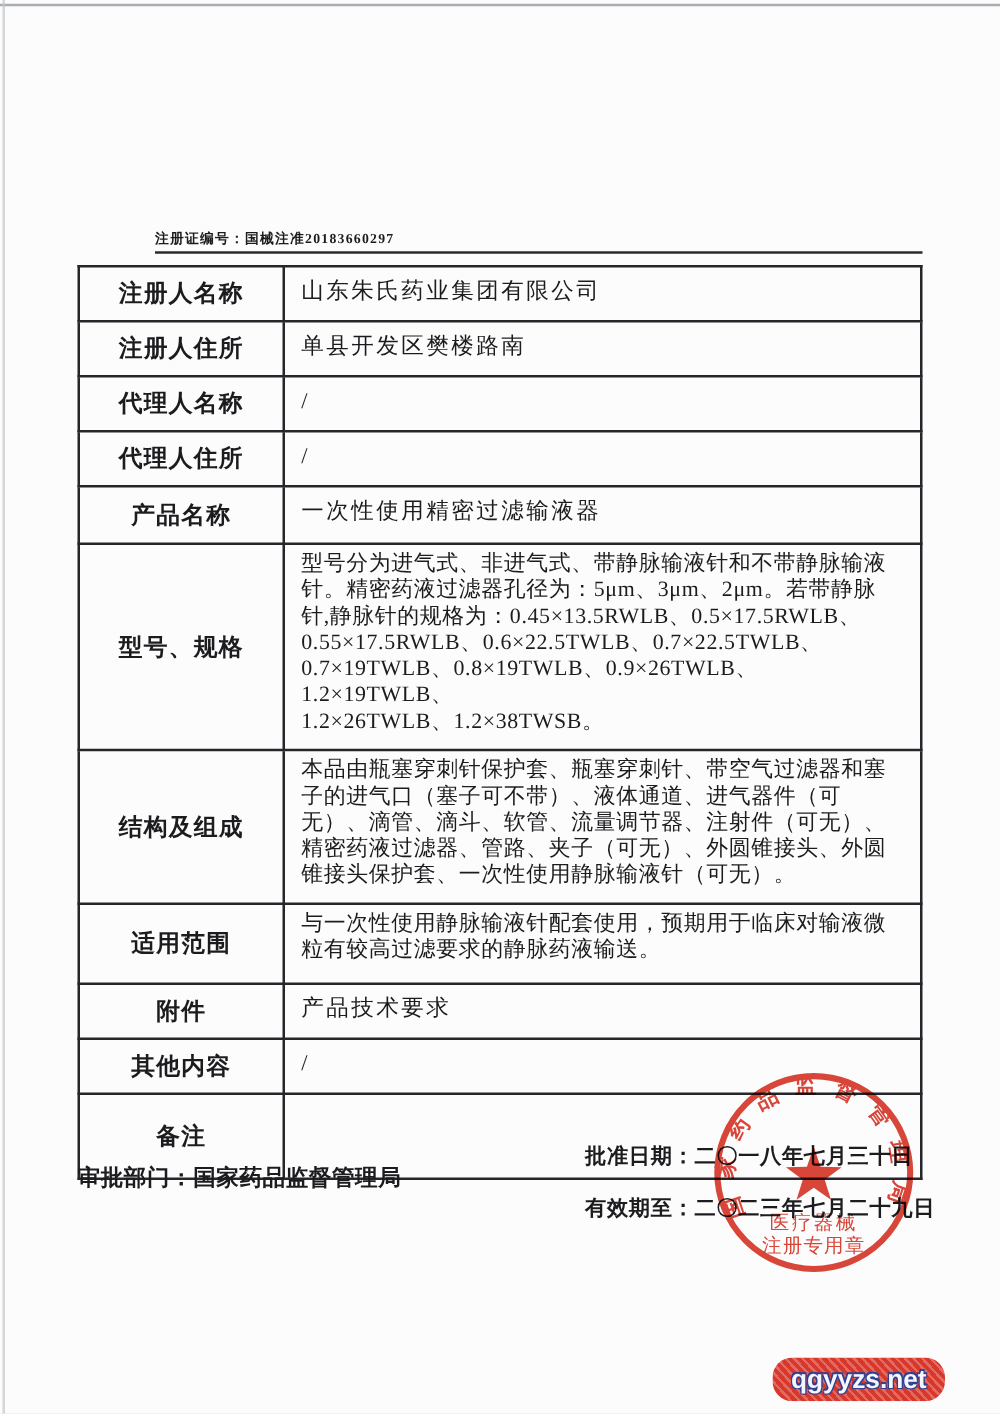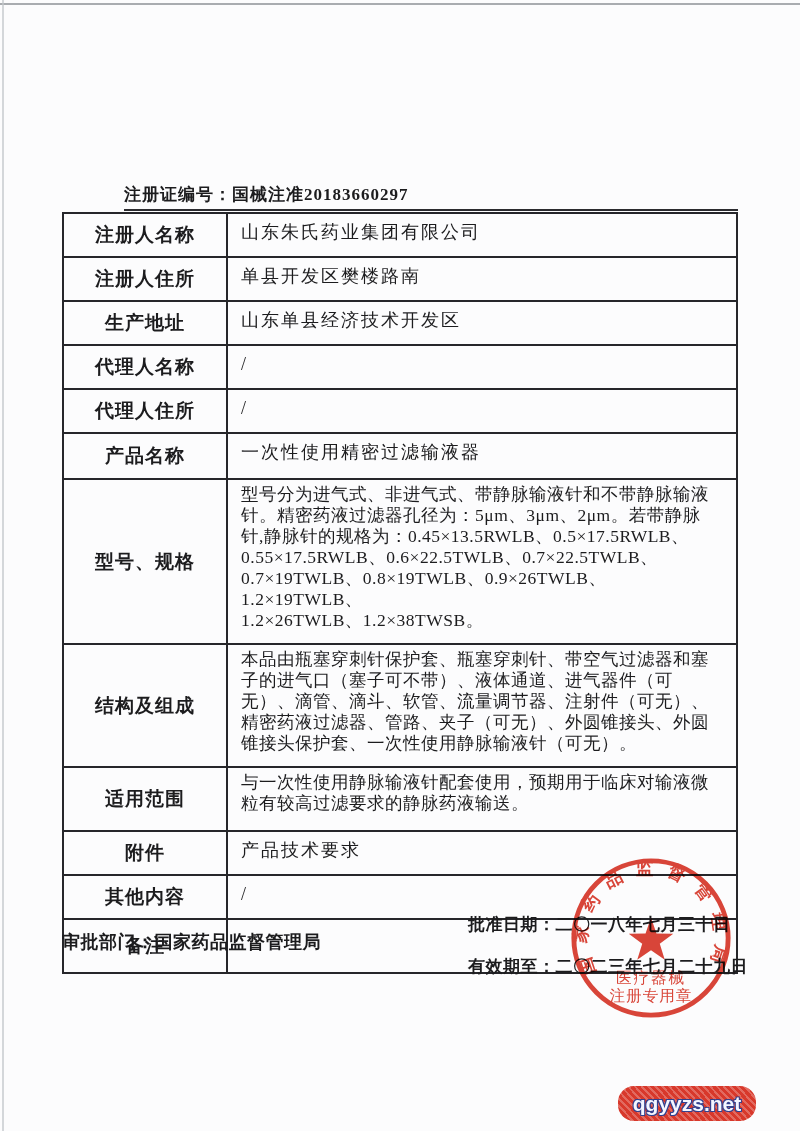--- a/index.html
+++ b/index.html
@@ -14,21 +14,21 @@
   .scan-edge-top{position:absolute;left:0;top:3px;width:100%;height:2px;background:#8d9296;opacity:.75;}
   .scan-edge-left{position:absolute;left:2px;top:0;width:2px;height:100%;background:#c3c7cb;opacity:.7;}
 
   .title{
     position:absolute;left:0;top:102px;width:100%;
     text-align:center;font-weight:bold;font-size:27px;letter-spacing:2px;
     font-family:"Liberation Sans","DejaVu Sans",sans-serif;
   }
   .certline{
     position:absolute;left:124px;top:183px;width:614px;
-    font-size:17px;font-weight:bold;letter-spacing:1px;
+    font-size:11px;font-weight:bold;letter-spacing:1px;
     border-bottom:2px solid #2b2b2f;padding-bottom:3px;
   }
   .cert-table{
     position:absolute;left:62px;top:212px;width:676px;
     border-collapse:collapse;table-layout:fixed;
   }
   .cert-table td{border:2px solid #26262a;overflow:hidden;}
   td.lbl{
     width:160px;text-align:center;vertical-align:middle;
     font-weight:bold;font-size:19px;letter-spacing:1px;
@@ -75,24 +75,20 @@
   <table class="cert-table">
     <tbody>
       <tr style="height:43px">
         <td class="lbl">注册人名称</td>
         <td class="val">山东朱氏药业集团有限公司</td>
       </tr>
       <tr style="height:43px">
         <td class="lbl">注册人住所</td>
         <td class="val">单县开发区樊楼路南</td>
       </tr>
-      <tr style="height:44px">
-        <td class="lbl">生产地址</td>
-        <td class="val">山东单县经济技术开发区</td>
-      </tr>
       <tr style="height:37px">
         <td class="lbl">代理人名称</td>
         <td class="val">/</td>
       </tr>
       <tr style="height:37px">
         <td class="lbl">代理人住所</td>
         <td class="val">/</td>
       </tr>
       <tr style="height:46px">
         <td class="lbl">产品名称</td>
@@ -121,21 +117,21 @@
 粒有较高过滤要求的静脉药液输送。</td>
       </tr>
       <tr style="height:40px">
         <td class="lbl">附件</td>
         <td class="val">产品技术要求</td>
       </tr>
       <tr style="height:38px">
         <td class="lbl">其他内容</td>
         <td class="val">/</td>
       </tr>
-      <tr style="height:54px">
+      <tr style="height:68px">
         <td class="lbl">备注</td>
         <td class="val"></td>
       </tr>
     </tbody>
   </table>
 
   <div class="footer-left">审批部门：国家药品监督管理局</div>
 
   <div class="footer-right">
     <div class="dateline">批准日期：二〇一八年七月三十日</div>

